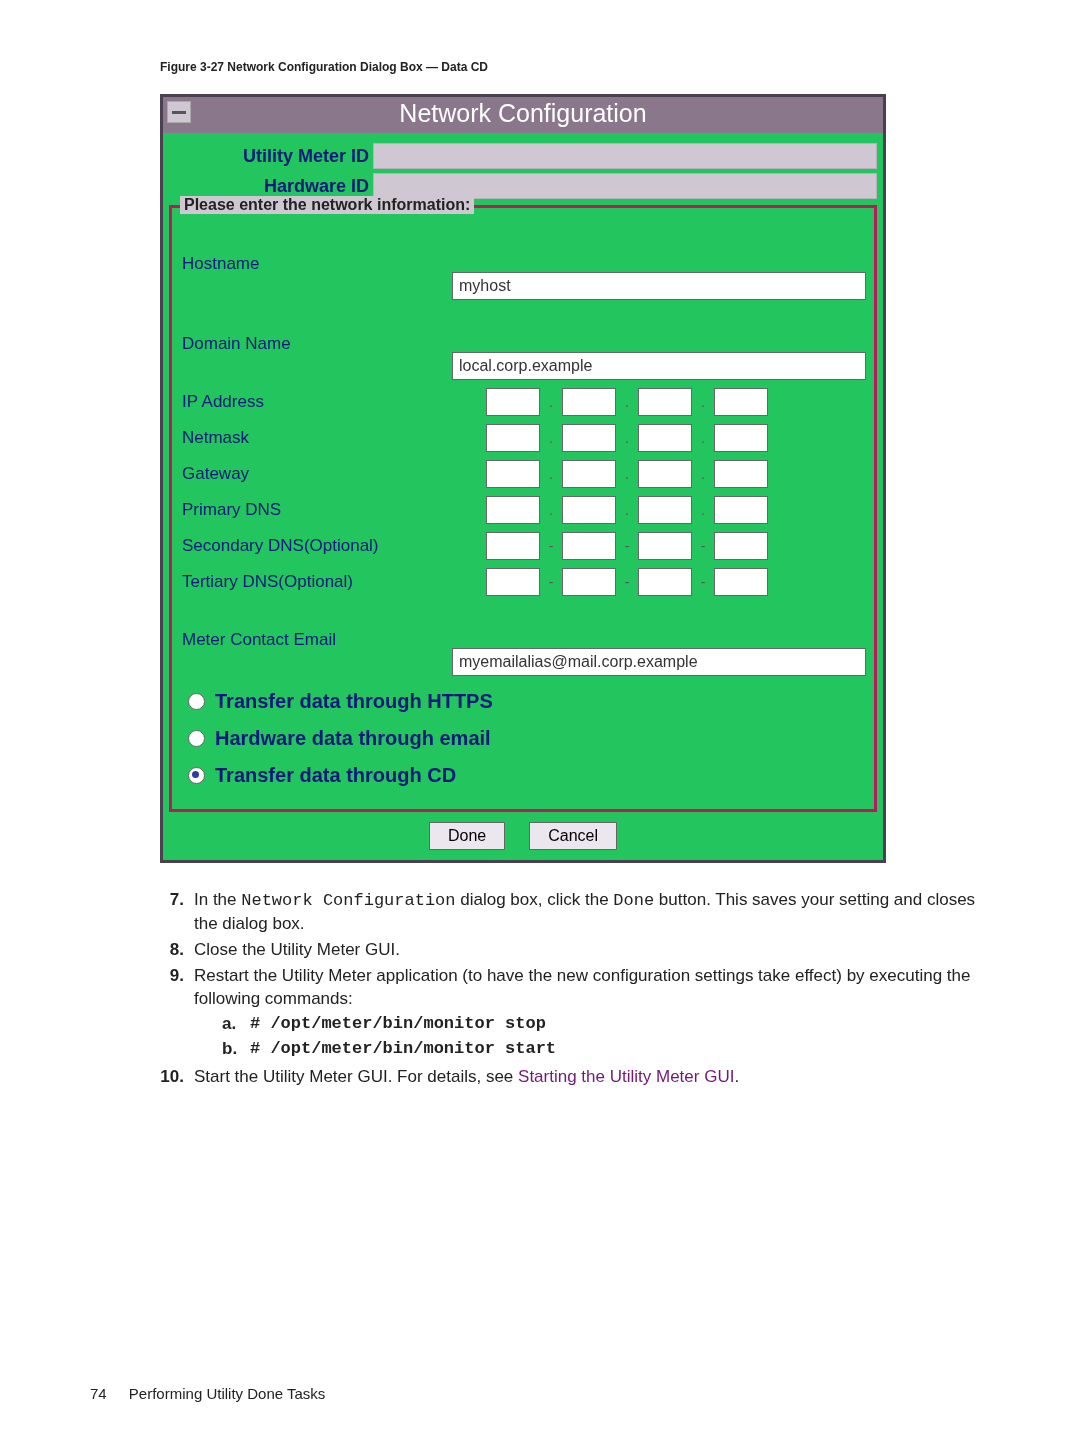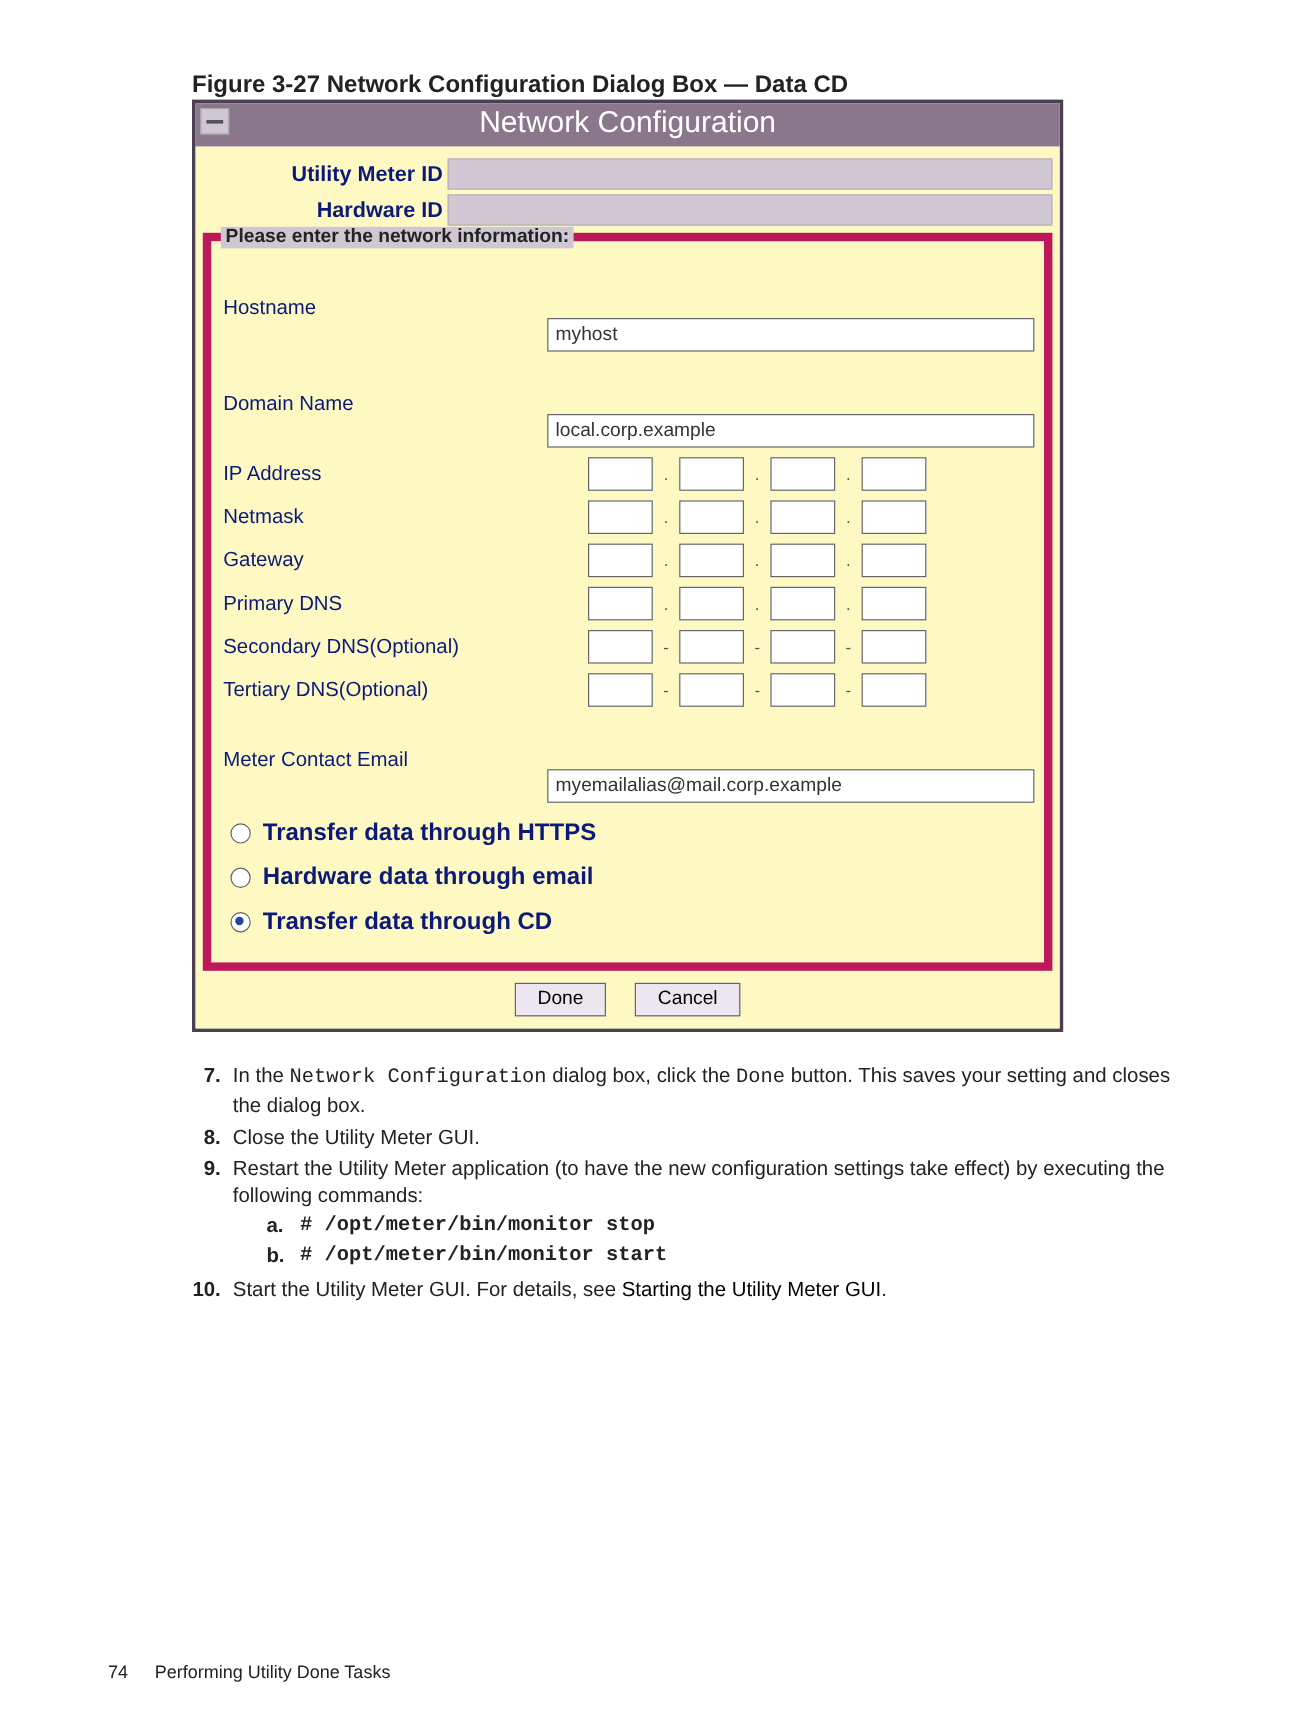--- a/index.html
+++ b/index.html
@@ -12,22 +12,22 @@
   }
   .page {
     width: 1080px;
     padding: 60px 90px 40px 90px;
     box-sizing: border-box;
     position: relative;
     min-height: 1438px;
   }
   .fig-caption {
     font-weight: bold;
-    font-size: 20px;
-    margin-bottom: 0;
+    font-size: 12px;
+    margin-bottom: 20px;
     padding-left: 70px;
   }
 
   
   .dialog {
     width: 720px;
     margin-left: 70px;
     border-top: 3px solid #4b404f;
     border-left: 3px solid #4b404f;
     border-right: 3px solid #4b404f;
@@ -56,21 +56,21 @@
   .sysmenu::after {
     content: "";
     position: absolute;
     left: 4px;
     right: 4px;
     top: 9px;
     height: 3px;
     background: #555;
   }
   .dialog-body {
-    background: #fef9c3;
+    background: #22c55e;
     padding: 6px;
   }
   .id-row {
     display: flex;
     align-items: center;
     margin: 4px 0;
   }
   .id-row .lbl {
     width: 200px;
     text-align: right;
@@ -85,21 +85,21 @@
     flex: 1;
     height: 24px;
     display: flex;
     align-items: center;
     padding-left: 6px;
     color: #c0b8c3;
     font-size: 15px;
   }
 
   .fieldset {
-    border: 7px solid #be185d;
+    border: 3px solid #be185d;
     padding: 12px 8px 18px 8px;
     margin-top: 6px;
     position: relative;
   }
   .fieldset-legend {
     position: absolute;
     top: -12px;
     left: 8px;
     background: #cfc7d1;
     padding: 0 4px;
@@ -214,21 +214,21 @@
   .step .num {
     width: 34px;
     font-weight: bold;
     text-align: right;
     padding-right: 10px;
     flex-shrink: 0;
   }
   .step .body { flex: 1; }
   .mono { font-family: "Courier New", monospace; }
   .bold { font-weight: bold; }
-  .link { color: #000000; }
+  .link { color: #701a75; }
 
   .sub {
     display: flex;
     margin: 2px 0 2px 28px;
   }
   .sub .snum {
     width: 28px;
     font-weight: bold;
   }
 

